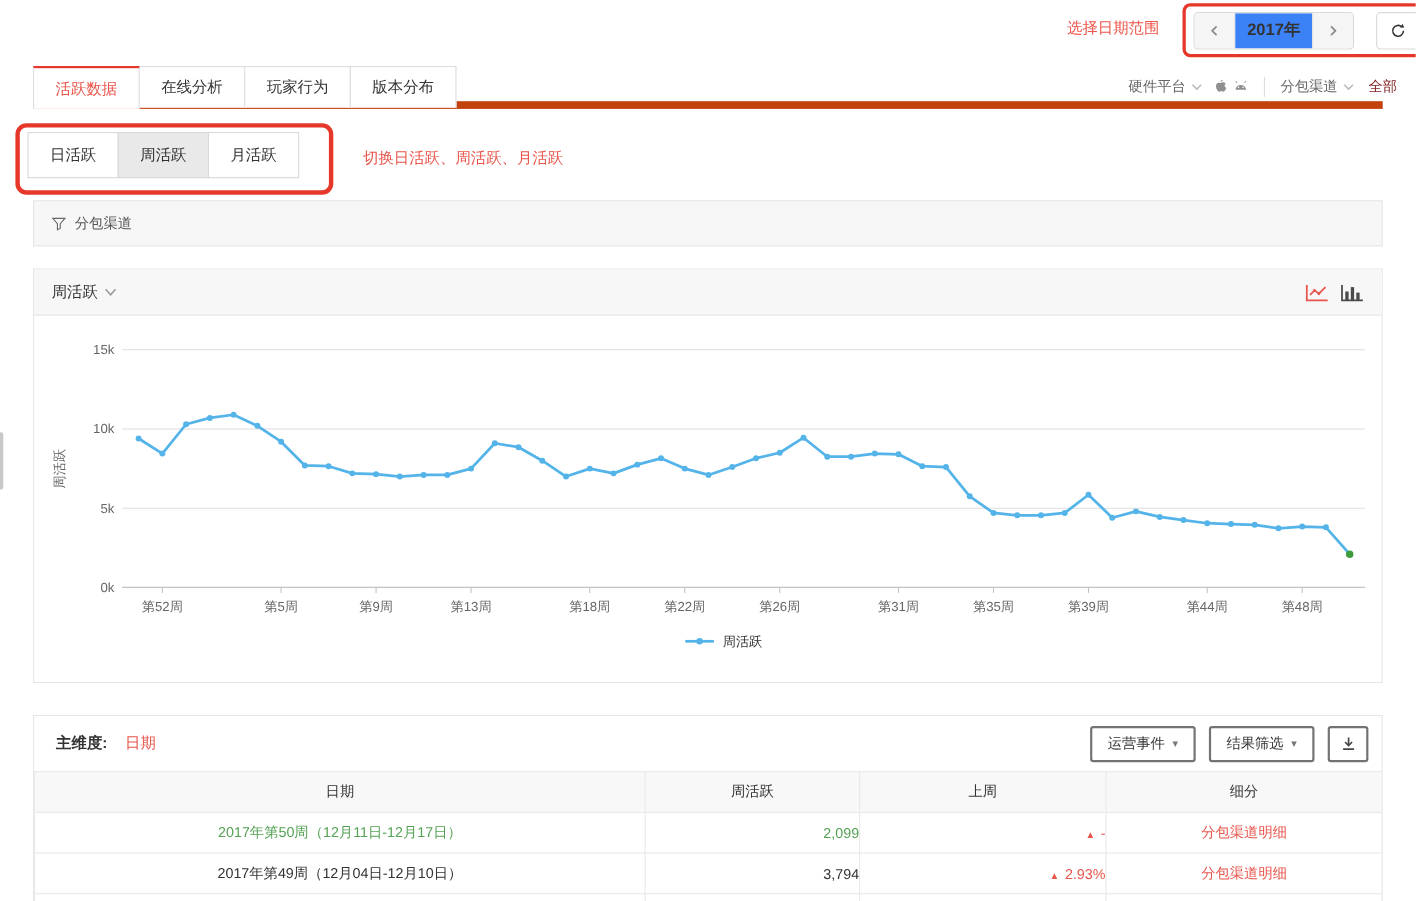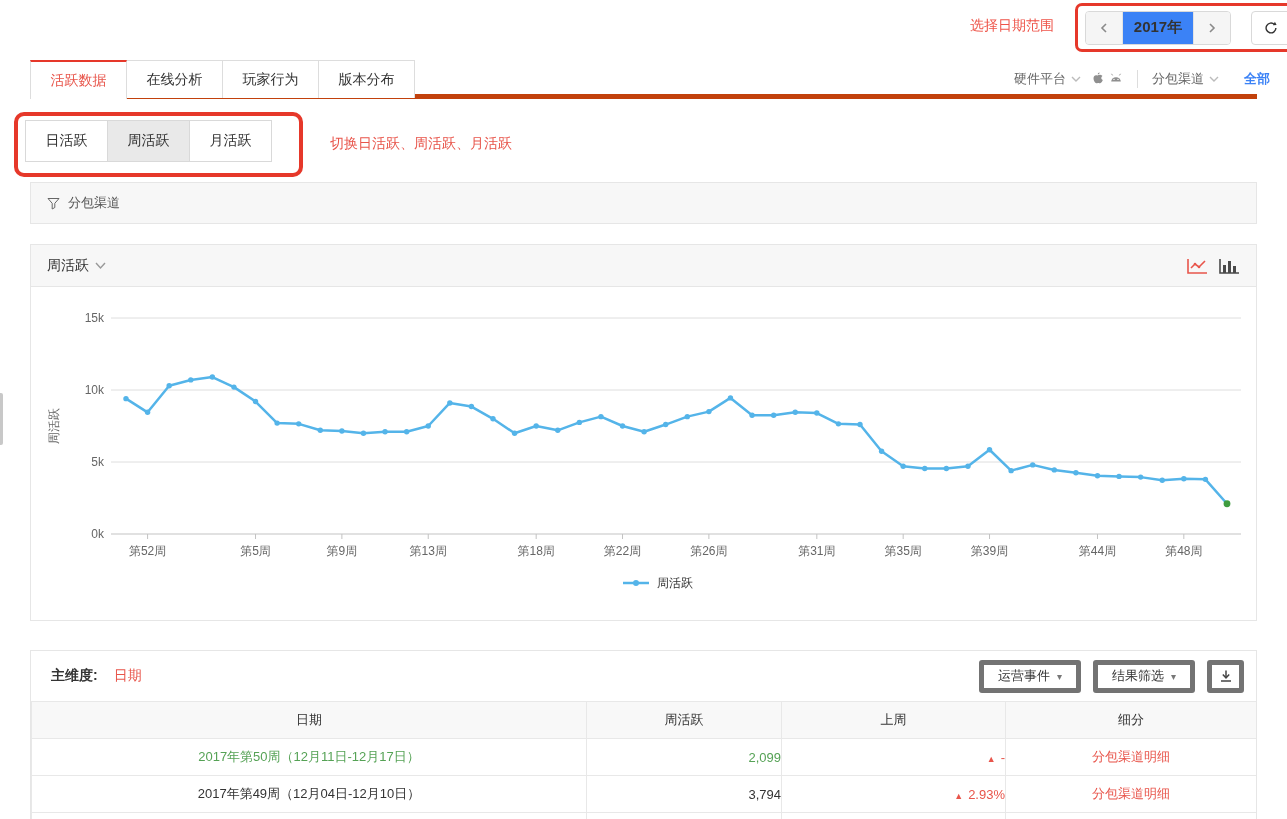--- a/index.html
+++ b/index.html
@@ -15,30 +15,30 @@
   .date-range-label{left:970px;top:17px;font-size:14px;color:#ee5449;}
   .anno-box-date{left:1075px;top:3px;width:206px;height:43px;border:3px solid #e6382a;border-radius:7px;
     display:flex;align-items:center;padding:0 7px;justify-content:space-between;box-sizing:content-box;}
   .date-picker{display:flex;height:34px;width:146px;border:1px solid #d9d9d9;border-radius:4px;overflow:hidden;background:#fff;box-sizing:border-box;}
   .dp-btn{width:36px;display:flex;align-items:center;justify-content:center;background:#f5f5f5;cursor:pointer;}
   .dp-btn.prev{border-right:1px solid #e3e3e3;}
   .dp-btn.next{border-left:1px solid #e3e3e3;}
   .dp-value{flex:1;display:flex;align-items:center;justify-content:center;font-size:15px;font-weight:700;color:#333;cursor:pointer;background:#3b82f6;}
   .refresh-btn{width:40px;height:34px;border:1px solid #d9d9d9;border-radius:4px;background:#fff;display:flex;align-items:center;justify-content:center;cursor:pointer;box-sizing:border-box;}
   
-  .nav-tabs{left:30px;top:60px;width:1227px;height:39px;display:flex;border-bottom:5px solid #c2410c;box-sizing:border-box;}
+  .nav-tabs{left:30px;top:60px;width:1227px;height:39px;display:flex;border-bottom:7px solid #c2410c;box-sizing:border-box;}
   .nav-tab{width:97px;height:38px;box-sizing:border-box;border:1px solid #ddd;border-bottom:none;margin-left:-1px;
     display:flex;align-items:center;justify-content:center;font-size:14px;color:#333;background:#fff;cursor:pointer;}
   .nav-tab:first-child{margin-left:0;}
   .nav-tab.active{border-top:2px solid #e6382a;color:#e8554b;height:39px;margin-bottom:-1px;position:relative;z-index:2;background:#fff;}
   .tabrow-right{right:17px;top:63px;height:32px;display:flex;align-items:center;font-size:13px;color:#666;}
   .tabrow-right .chev{margin:0 5px 0 5px;display:flex;}
   .tabrow-right .plat-icon{margin-left:5px;display:flex;}
   .vdiv{width:1px;height:18px;background:#ddd;margin:0 14px;}
-  .channel-value{color:#3b82f6;margin-left:20px;font-weight:bold;}
+  .channel-value{color:#7f1d1d;margin-left:8px;}
   .clickable{cursor:pointer;}
   
   .subtabs{left:25px;top:120px;display:flex;}
   .subtab{width:83px;height:42px;box-sizing:border-box;border:1px solid #d9d9d9;margin-left:-1px;background:#fff;
     display:flex;align-items:center;justify-content:center;font-size:14px;color:#333;cursor:pointer;}
   .subtab:first-child{margin-left:0;}
   .subtab.selected{background:#e9e9e9;}
   .anno-box-subtabs{left:14px;top:112px;width:281px;height:57px;border:4px solid #e6382a;border-radius:10px;pointer-events:none;}
   .anno-text{left:330px;top:135px;font-size:14px;color:#e8554b;}
   
@@ -54,21 +54,21 @@
   .chart-type-icons span{display:flex;margin-left:10px;cursor:pointer;}
   #chart-svg{display:block;}
   #chart-svg text{font-family:"Liberation Sans","DejaVu Sans",sans-serif;}
   .edge-artifact{left:0;top:393px;width:3px;height:52px;background:#c8c8c8;border-radius:0 2px 2px 0;}
   
   .table-card{left:30px;top:650px;width:1227px;height:195px;border:1px solid #e6e6e6;box-sizing:border-box;background:#fff;overflow:hidden;}
   .table-toolbar{height:50px;display:flex;align-items:center;padding:0 12px 0 20px;box-sizing:border-box;}
   .dim-label{font-size:14px;font-weight:700;color:#333;}
   .dim-value{font-size:14px;color:#e8554b;margin-left:16px;cursor:pointer;}
   .toolbar-right{margin-left:auto;display:flex;align-items:center;}
-  .tbtn{height:33px;border:5px solid #737373;border-radius:3px;background:#fff;font-size:13px;color:#333;
+  .tbtn{height:33px;border:2px solid #737373;border-radius:3px;background:#fff;font-size:13px;color:#333;
     display:flex;align-items:center;padding:0 14px;margin-left:12px;cursor:pointer;font-family:inherit;}
   .tbtn .caret{font-size:10px;color:#777;margin-left:7px;}
   .tbtn.dl{width:37px;padding:0;justify-content:center;}
   table.data{width:1225px;border-collapse:collapse;table-layout:fixed;}
   table.data th,table.data td{border:1px solid #e8e8e8;height:36px;font-size:13px;font-weight:400;padding:0;}
   table.data th{background:#f8f8f8;color:#333;text-align:center;}
   td.c-date{text-align:center;color:#333;}
   td.c-val{text-align:right;padding-right:24px;color:#333;}
   td.c-wow{text-align:right;padding-right:24px;color:#e8554b;}
   td.c-wow .tri{font-size:9px;margin-right:5px;color:#e8554b;}

